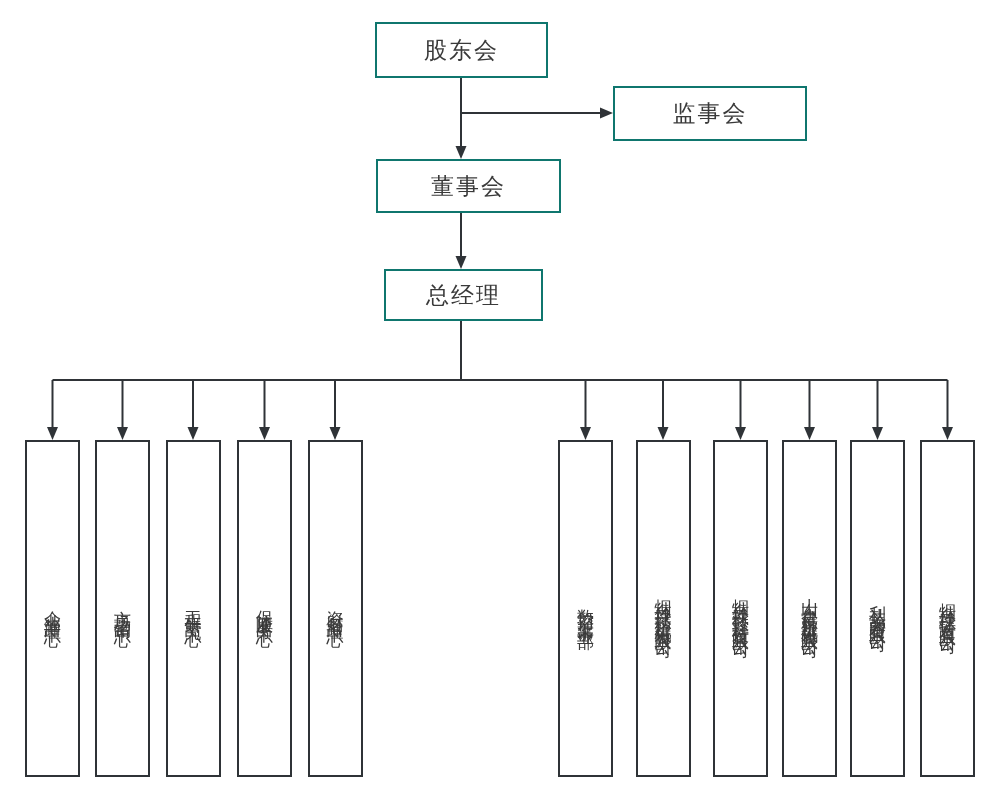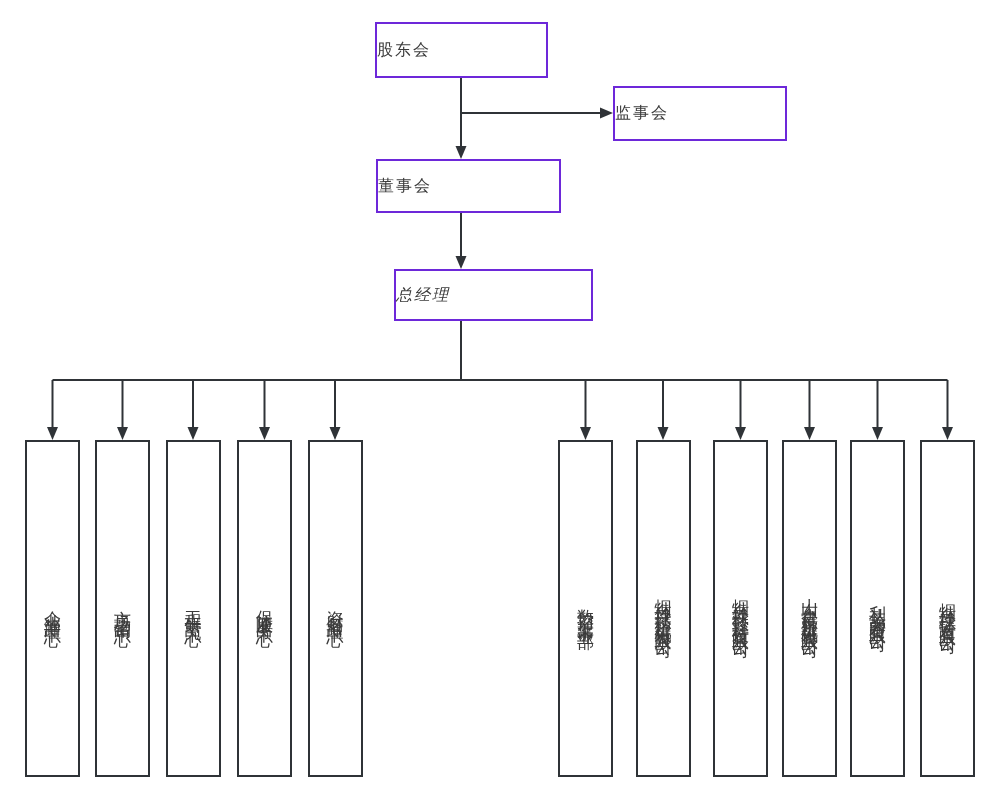--- a/index.html
+++ b/index.html
@@ -27,25 +27,26 @@
     stroke: #2f3337;
     stroke-width: 2;
   }
   .connectors polygon {
     fill: #2f3337;
     stroke: none;
   }
   .hbox {
     position: absolute;
     box-sizing: border-box;
-    border: 2px solid #6d28d9;
+    border: 2px solid #0f766e;
     background: #ffffff;
     display: flex;
     align-items: center;
-    font-size: 16px;
+    justify-content: center;
+    font-size: 23px;
     color: #3a3a3a;
     letter-spacing: 2px;
   }
   .vbox {
     position: absolute;
     box-sizing: border-box;
     top: 440px;
     width: 55px;
     height: 337px;
     border: 2px solid #2f3337;
@@ -133,29 +134,29 @@
     <g>
       <line x1="947.5" y1="380" x2="947.5" y2="428"></line>
       <polygon points="942,427 953,427 947.5,440"></polygon>
     </g>
   </svg>
 
   <div class="hbox" style="left:375px; top:22px; width:173px; height:56px;">
     <span>股东会</span>
   </div>
 
-  <div class="hbox" style="left:613px; top:86px; width:174px; height:55px;">
+  <div class="hbox" style="left:613px; top:86px; width:194px; height:55px;">
     <span>监事会</span>
   </div>
 
   <div class="hbox" style="left:376px; top:159px; width:185px; height:54px;">
     <span>董事会</span>
   </div>
 
-  <div class="hbox" style="left:394px; top:269px; width:199px; height:52px;font-style:italic;">
+  <div class="hbox" style="left:384px; top:269px; width:159px; height:52px;">
     <span>总经理</span>
   </div>
 
   <div class="vbox" style="left:25px;">
     <span>企业管理中心</span>
   </div>
   <div class="vbox" style="left:95px;">
     <span>市场营销中心</span>
   </div>
   <div class="vbox" style="left:165.5px;">

